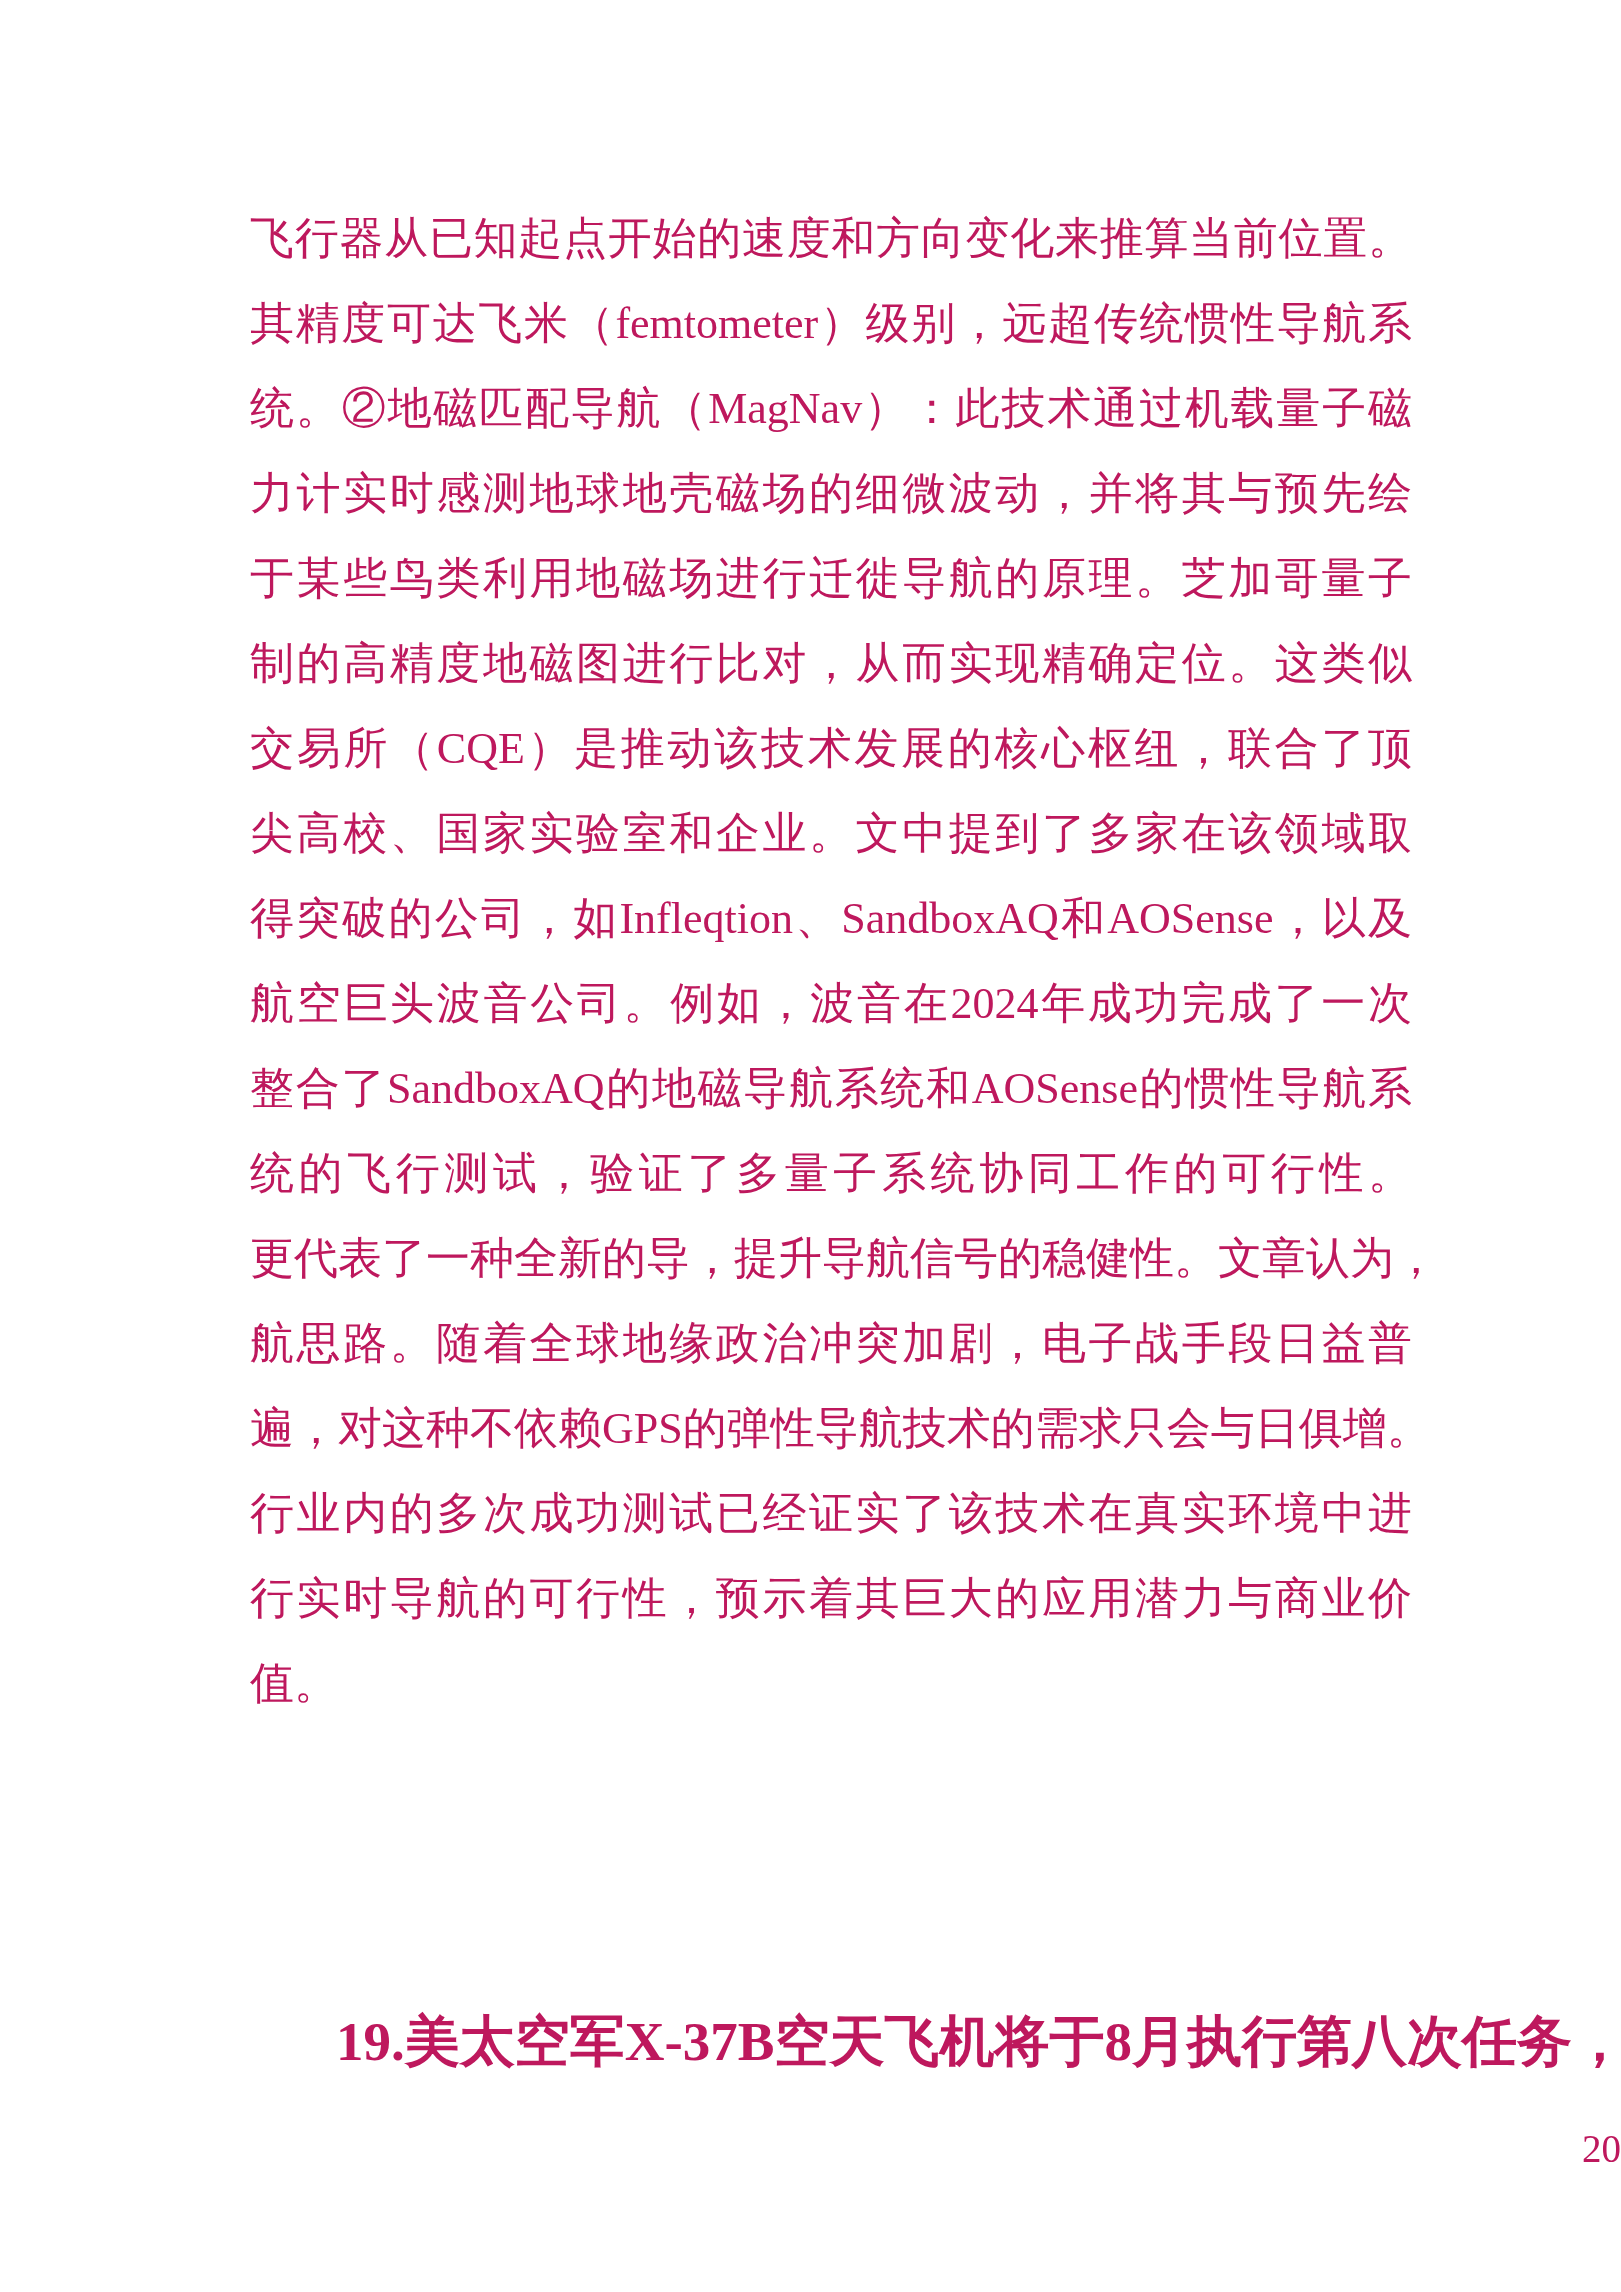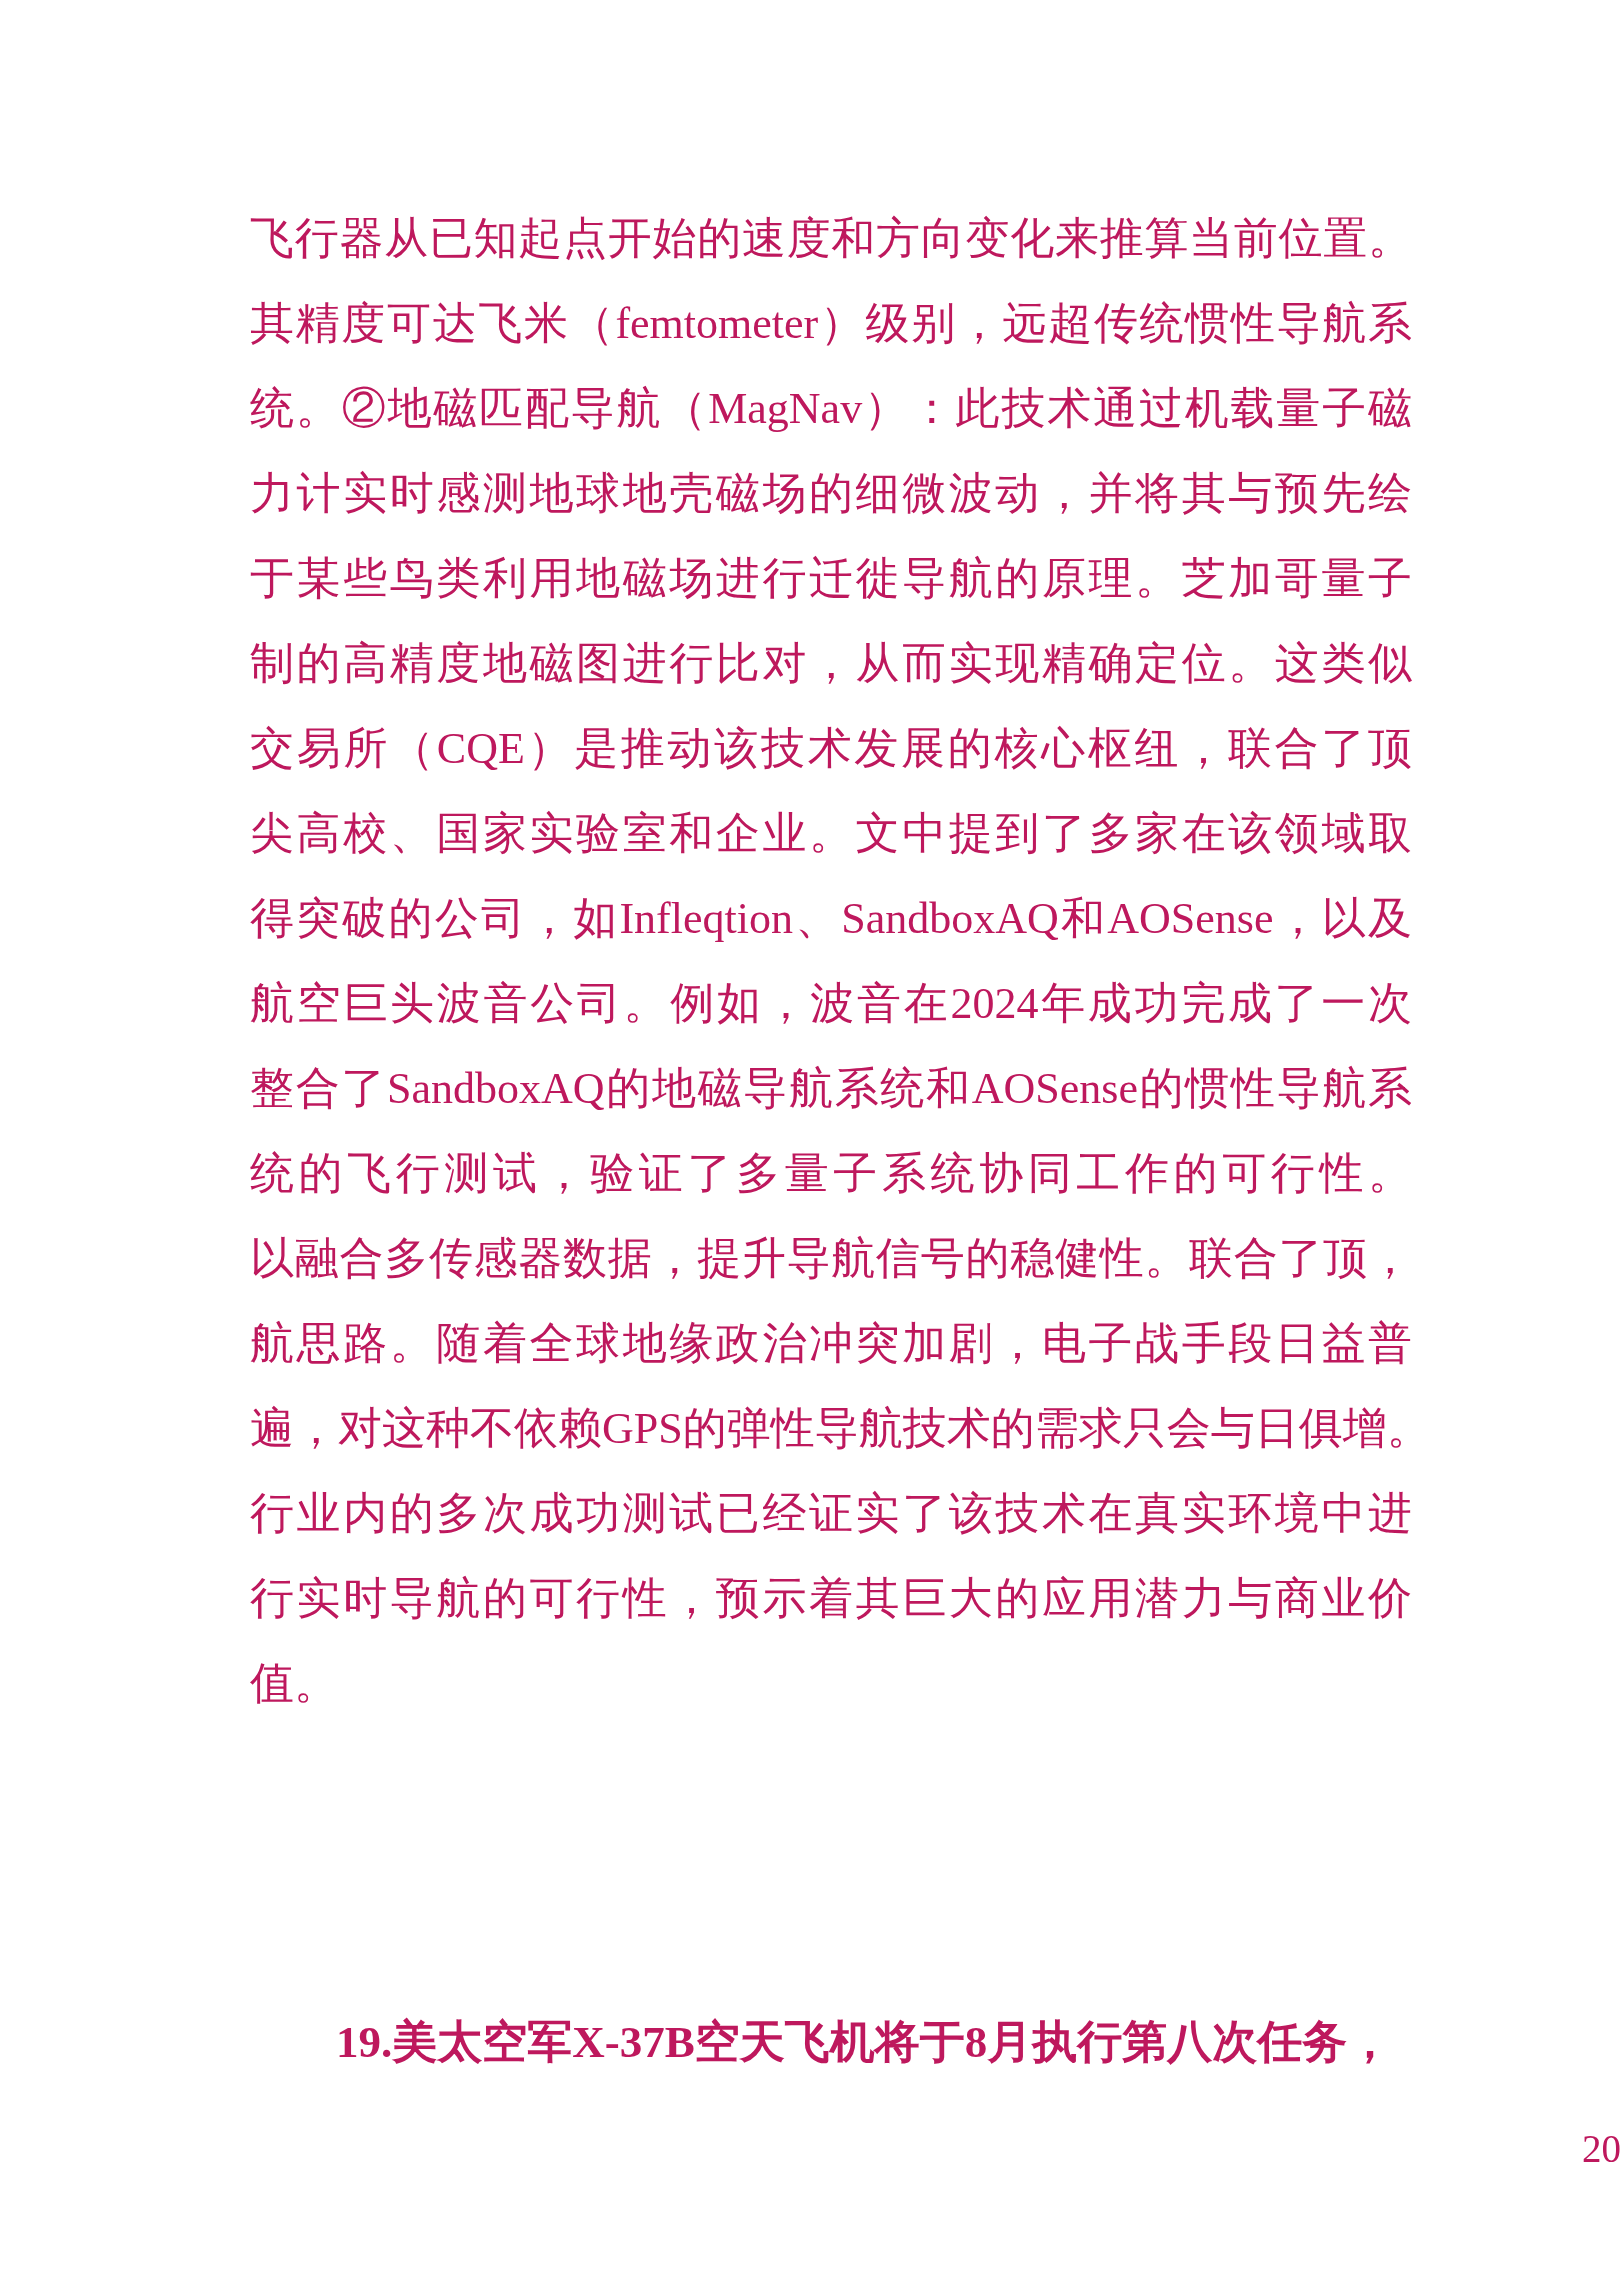--- a/index.html
+++ b/index.html
@@ -38,21 +38,21 @@
   }
   .section-heading {
     position: absolute;
     left: 250px;
     top: 2000px;
     width: 1162px;
     height: 84px;
     line-height: 84px;
     padding-left: 86px;
     box-sizing: border-box;
-    font-size: 45px;
+    font-size: 55px;
     font-weight: bold;
     white-space: nowrap;
   }
   .page-footer {
     position: absolute;
     left: 0;
     top: 2125px;
     width: 1621px;
     text-align: right;
     font-size: 39px;
@@ -70,21 +70,21 @@
     <div class="body-line">统。②地磁匹配导航（MagNav）：此技术通过机载量子磁</div>
     <div class="body-line">力计实时感测地球地壳磁场的细微波动，并将其与预先绘</div>
     <div class="body-line">于某些鸟类利用地磁场进行迁徙导航的原理。芝加哥量子</div>
     <div class="body-line">制的高精度地磁图进行比对，从而实现精确定位。这类似</div>
     <div class="body-line">交易所（CQE）是推动该技术发展的核心枢纽，联合了顶</div>
     <div class="body-line">尖高校、国家实验室和企业。文中提到了多家在该领域取</div>
     <div class="body-line">得突破的公司，如Infleqtion、SandboxAQ和AOSense，以及</div>
     <div class="body-line">航空巨头波音公司。例如，波音在2024年成功完成了一次</div>
     <div class="body-line">整合了SandboxAQ的地磁导航系统和AOSense的惯性导航系</div>
     <div class="body-line">统的飞行测试，验证了多量子系统协同工作的可行性。</div>
-    <div class="body-line">以融合多传感器数据，提升导航信号的稳健性。联合了顶，</div>
+    <div class="body-line">更代表了一种全新的导，提升导航信号的稳健性。文章认为，</div>
     <div class="body-line">航思路。随着全球地缘政治冲突加剧，电子战手段日益普</div>
     <div class="body-line">遍，对这种不依赖GPS的弹性导航技术的需求只会与日俱增。</div>
     <div class="body-line">行业内的多次成功测试已经证实了该技术在真实环境中进</div>
     <div class="body-line">行实时导航的可行性，预示着其巨大的应用潜力与商业价</div>
     <div class="body-line para-end">值。</div>
   </div>
 
   <div class="section-heading">19.美太空军X-37B空天飞机将于8月执行第八次任务，</div>
 
   <div class="page-footer">20</div>

